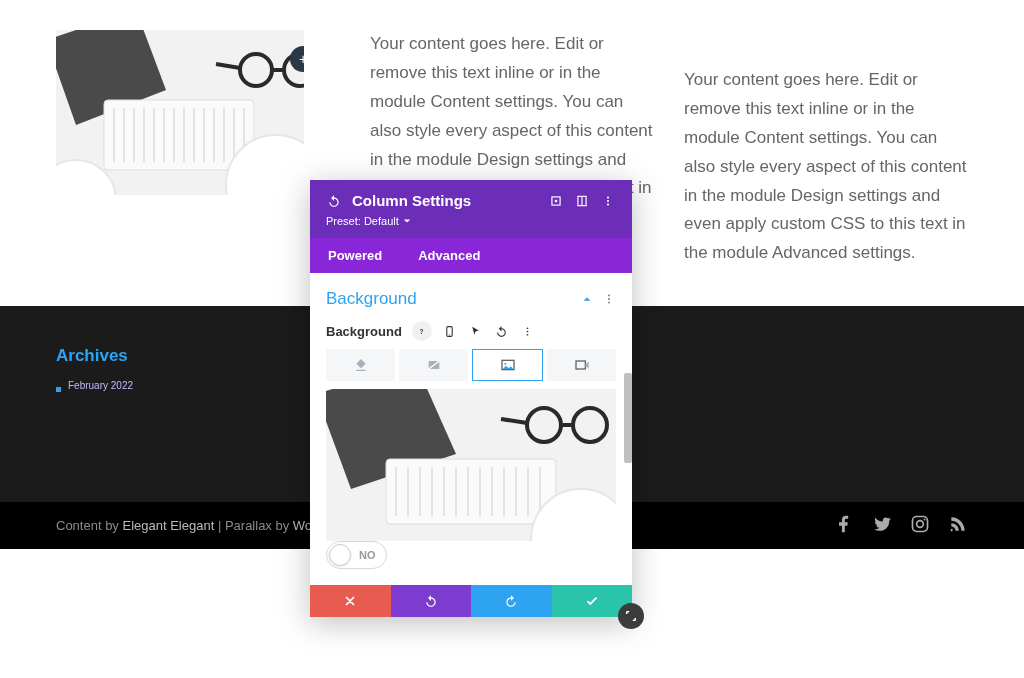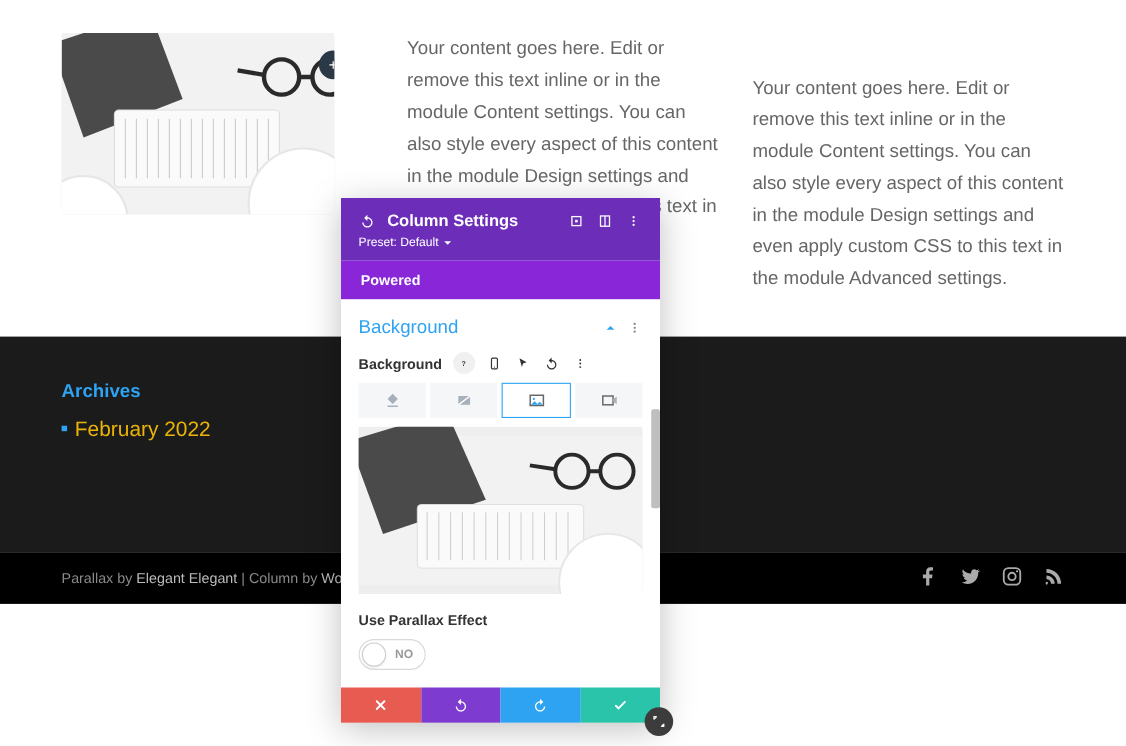--- a/index.html
+++ b/index.html
@@ -11,31 +11,31 @@
 .img-box { width: 248px; height: 165px; background: #f0f0f0; position: relative; border-radius: 2px; overflow: hidden; }
 .plus-btn { position: absolute; top: 16px; right: -12px; width: 26px; height: 26px; border-radius: 50%; background: #2b3846; display: flex; align-items: center; justify-content: center; color: #fff; font-size: 14px; }
 .page-text { color: #666; line-height: 1.7; font-size: 17px; }
 .cta-btn { display: inline-block; margin-top: 14px; padding: 8px 18px; border: 2px solid #2ea3f2; color: #2ea3f2; font-size: 17px; }
 
 
 .dark-area { background: #1b1b1b; padding: 40px 56px 24px; color: #fff; }
 .dark-cols { display: flex; gap: 24px; }
 .dark-col-head { color: #2ea3f2; font-size: 17px; font-weight: 600; margin-bottom: 14px; }
 .dark-list { list-style: none; }
-.dark-list li { color: #eab308; font-size: 19px; padding-left: 12px; position: relative; }
+.dark-list li { color: #c4b5fd; font-size: 10px; padding-left: 12px; position: relative; }
 .dark-list li::before { content: ""; position: absolute; left: 0; top: 7px; width: 5px; height: 5px; background: #2ea3f2; border-radius: 0; }
 
 
 .bottom-bar { background: #000; color: #8a8a8a; font-size: 13px; padding: 12px 56px; display: flex; justify-content: space-between; align-items: center; }
 .bottom-bar a { color: #bbb; text-decoration: none; }
 .social { display: flex; gap: 18px; }
 .social svg { width: 20px; height: 20px; fill: #aaa; }
 
 
-.modal { position: absolute; left: 310px; top: 180px; width: 290px; background: #fff; box-shadow: 0 6px 30px rgba(0,0,0,0.25); }
+.modal { position: absolute; left: 310px; top: 180px; width: 322px; background: #fff; box-shadow: 0 6px 30px rgba(0,0,0,0.25); }
 .modal-hdr { background: #6c2eb9; color: #fff; padding: 12px 16px 10px; }
 .modal-hdr-row { display: flex; align-items: center; gap: 10px; }
 .modal-title { font-weight: 700; font-size: 15px; flex: 1; }
 .hdr-ic { width: 16px; height: 16px; display: inline-flex; align-items: center; justify-content: center; }
 .hdr-ic svg { width: 14px; height: 14px; fill: #fff; }
 .preset { font-size: 11px; margin-top: 6px; display: inline-flex; align-items: center; gap: 4px; justify-content: flex-end; }
 .preset svg { width: 8px; height: 8px; fill: #fff; }
 .tabs { background: #8927d8; display: flex; }
 .tab { color: #fff; font-size: 13px; font-weight: 600; padding: 10px 18px; position: relative; }
 .tab.active::after { content: ""; position: absolute; bottom: 0; left: 18px; right: 18px; height: 3px; background: #fff; }
@@ -130,21 +130,21 @@
       <div class="dark-col-head">Archives</div>
       <ul class="dark-list">
           <li>February 2022</li>
         </ul>
     </div>
   </div>
 </div>
 
 <div class="bottom-bar">
   <div>
-    <span>Parallax by </span><a>Elegant Elegant</a><span> | Column by </span><a>Wo</a>
+    <span>Content by </span><a>Elegant Elegant</a><span> | Parallax by </span><a>Wo</a>
   </div>
   <div class="social">
     <span><svg viewBox="0 0 24 24">
           <path d="M13 22v-8h3l.5-4H13V7.5c0-1.1.3-1.9 2-1.9h2V2.1C16.6 2 15.4 2 14.2 2 11.4 2 9.5 3.7 9.5 7v3H6v4h3.5v8H13z"></path>
         </svg></span>
     <span><svg viewBox="0 0 24 24">
           <path d="M22 5.8c-.7.3-1.5.5-2.3.6.8-.5 1.5-1.3 1.8-2.2-.8.5-1.7.8-2.6 1-1.5-1.6-4-1.3-5.3.6-.6.9-.8 2-.6 3.1C9.3 8.7 6.1 7 4 4.4c-1.1 1.9-.5 4.3 1.3 5.5-.6 0-1.3-.2-1.8-.5 0 2 1.4 3.7 3.3 4.1-.6.2-1.2.2-1.9.1.5 1.7 2.1 2.8 3.9 2.8C7 17.7 4.9 18.5 2.8 18.3c1.9 1.2 4.1 1.9 6.3 1.9 7.7 0 12-6.6 11.7-12.5.8-.6 1.5-1.3 2.2-1.9z"></path>
         </svg></span>
     <span><svg viewBox="0 0 24 24">
           <rect x="3" y="3" width="18" height="18" rx="5" fill="none" stroke="#aaa" stroke-width="2"></rect>
@@ -188,20 +188,21 @@
     </div>
     <div class="preset">
       <span>Preset: Default</span>
       <svg viewBox="0 0 10 10">
           <path d="M1 3l4 4 4-4z"></path>
         </svg>
     </div>
   </div>
   <div class="tabs">
     <div class="tab">Powered</div>
+    <div class="tab">Advanced</div>
   </div>
   <div class="panel" style="position:relative">
     <div class="scroll-hint"></div>
     <div class="section-row">
       <div class="section-title">Background</div>
       <div class="section-actions">
         <svg class="chev-up" viewBox="0 0 24 24">
             <path d="M6 15l6-6 6 6z"></path>
           </svg>
         <svg class="dots-grey" viewBox="0 0 24 24">
@@ -290,21 +291,20 @@
           </g>
         <g stroke="#2a2a2a" stroke-width="4" fill="none">
             <circle cx="218" cy="36" r="17"></circle>
             <circle cx="264" cy="36" r="17"></circle>
             <line x1="235" y1="36" x2="247" y2="36"></line>
             <line x1="175" y1="30" x2="201" y2="34"></line>
           </g>
         <circle cx="255" cy="150" r="50" fill="#fff" stroke="#e6e6e6" stroke-width="2"></circle>
       </svg>
     </div>
-    <div class="parallax-label">Use Parallax Effect</div>
     <div class="toggle">
       <span class="toggle-knob"></span>
       <span class="toggle-txt">NO</span>
     </div>
   </div>
   <div class="modal-ft">
     <div class="ft-btn ft-red">
         <svg viewBox="0 0 24 24">
           <path d="M18 6L6 18M6 6l12 12" stroke="#fff" stroke-width="3" stroke-linecap="round"></path>
         </svg>

